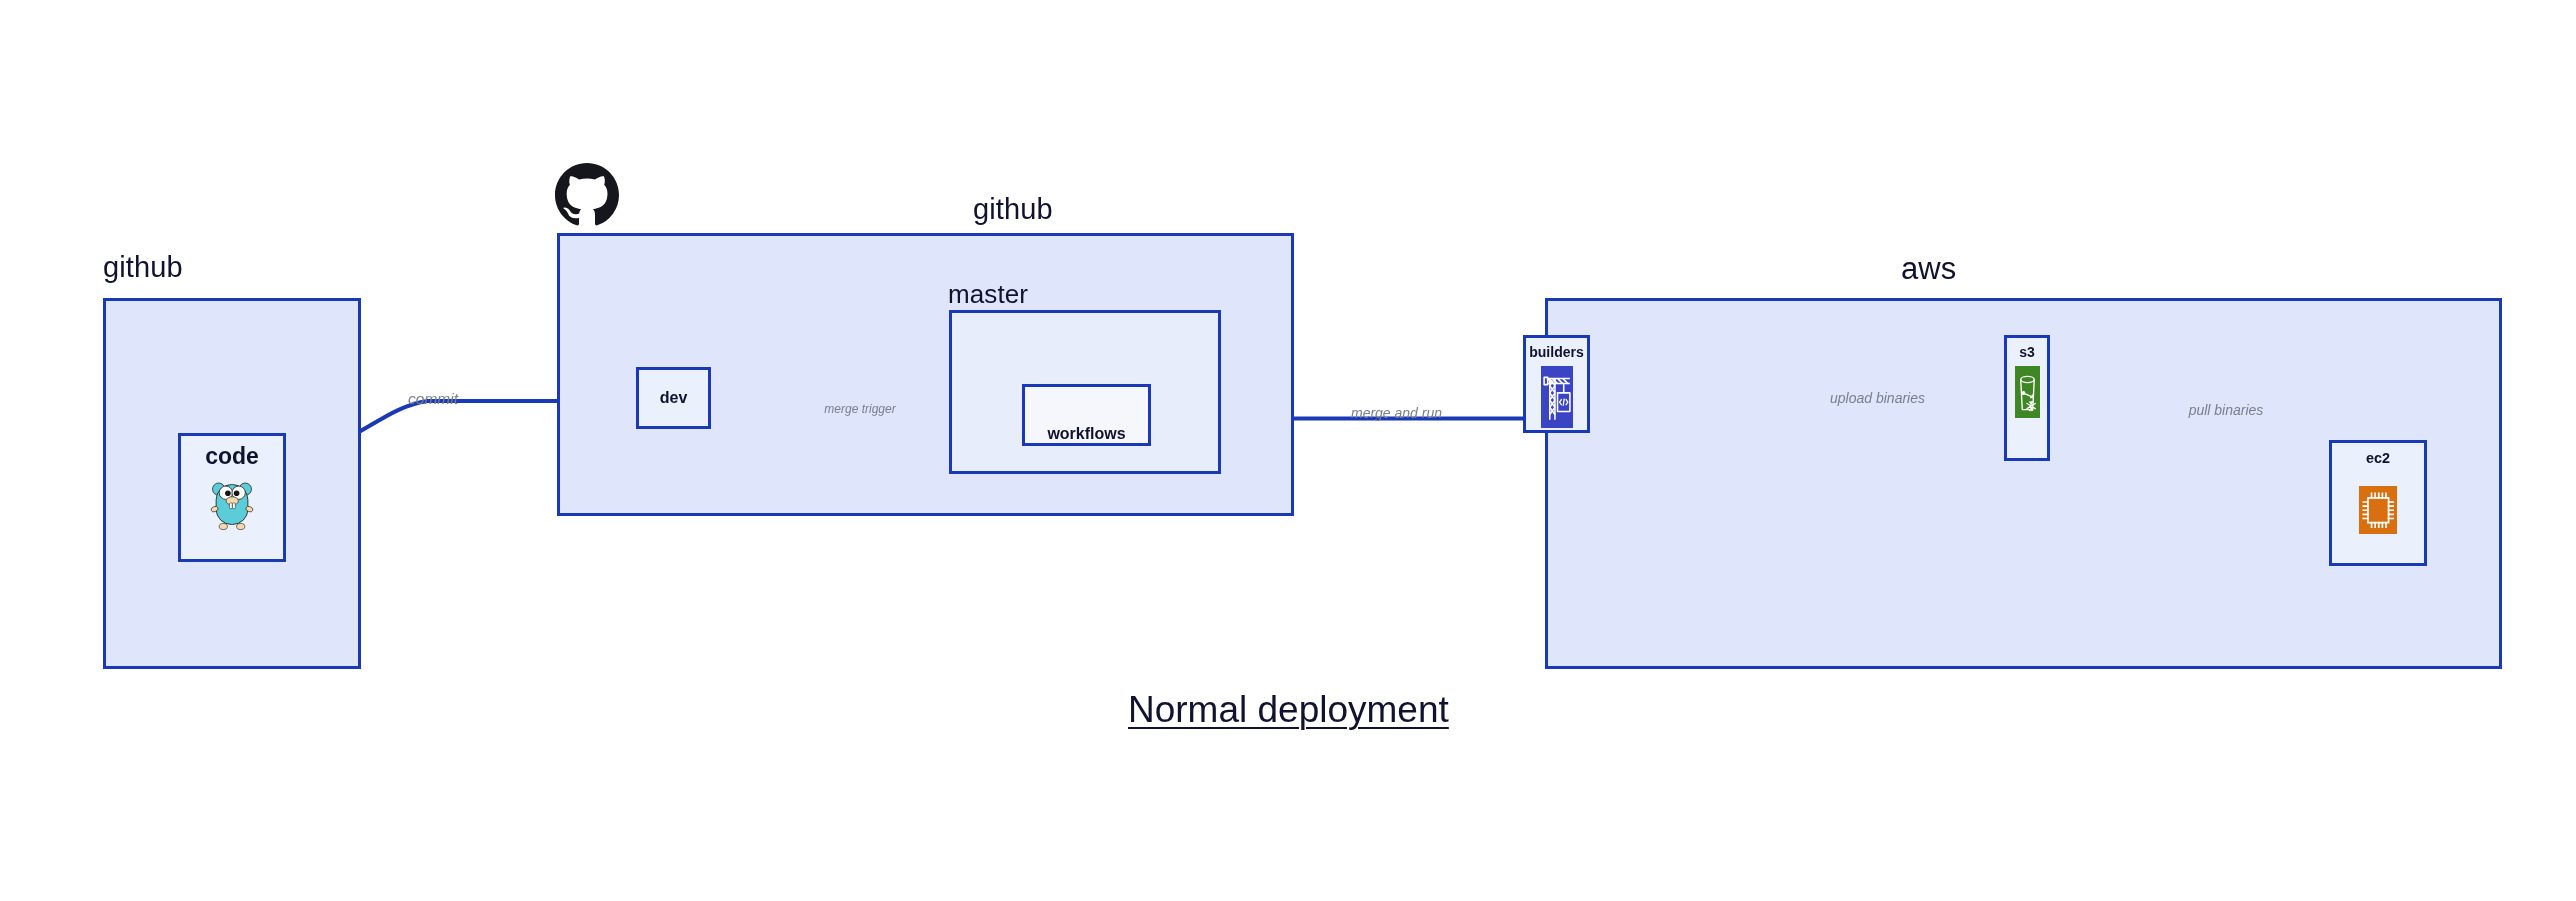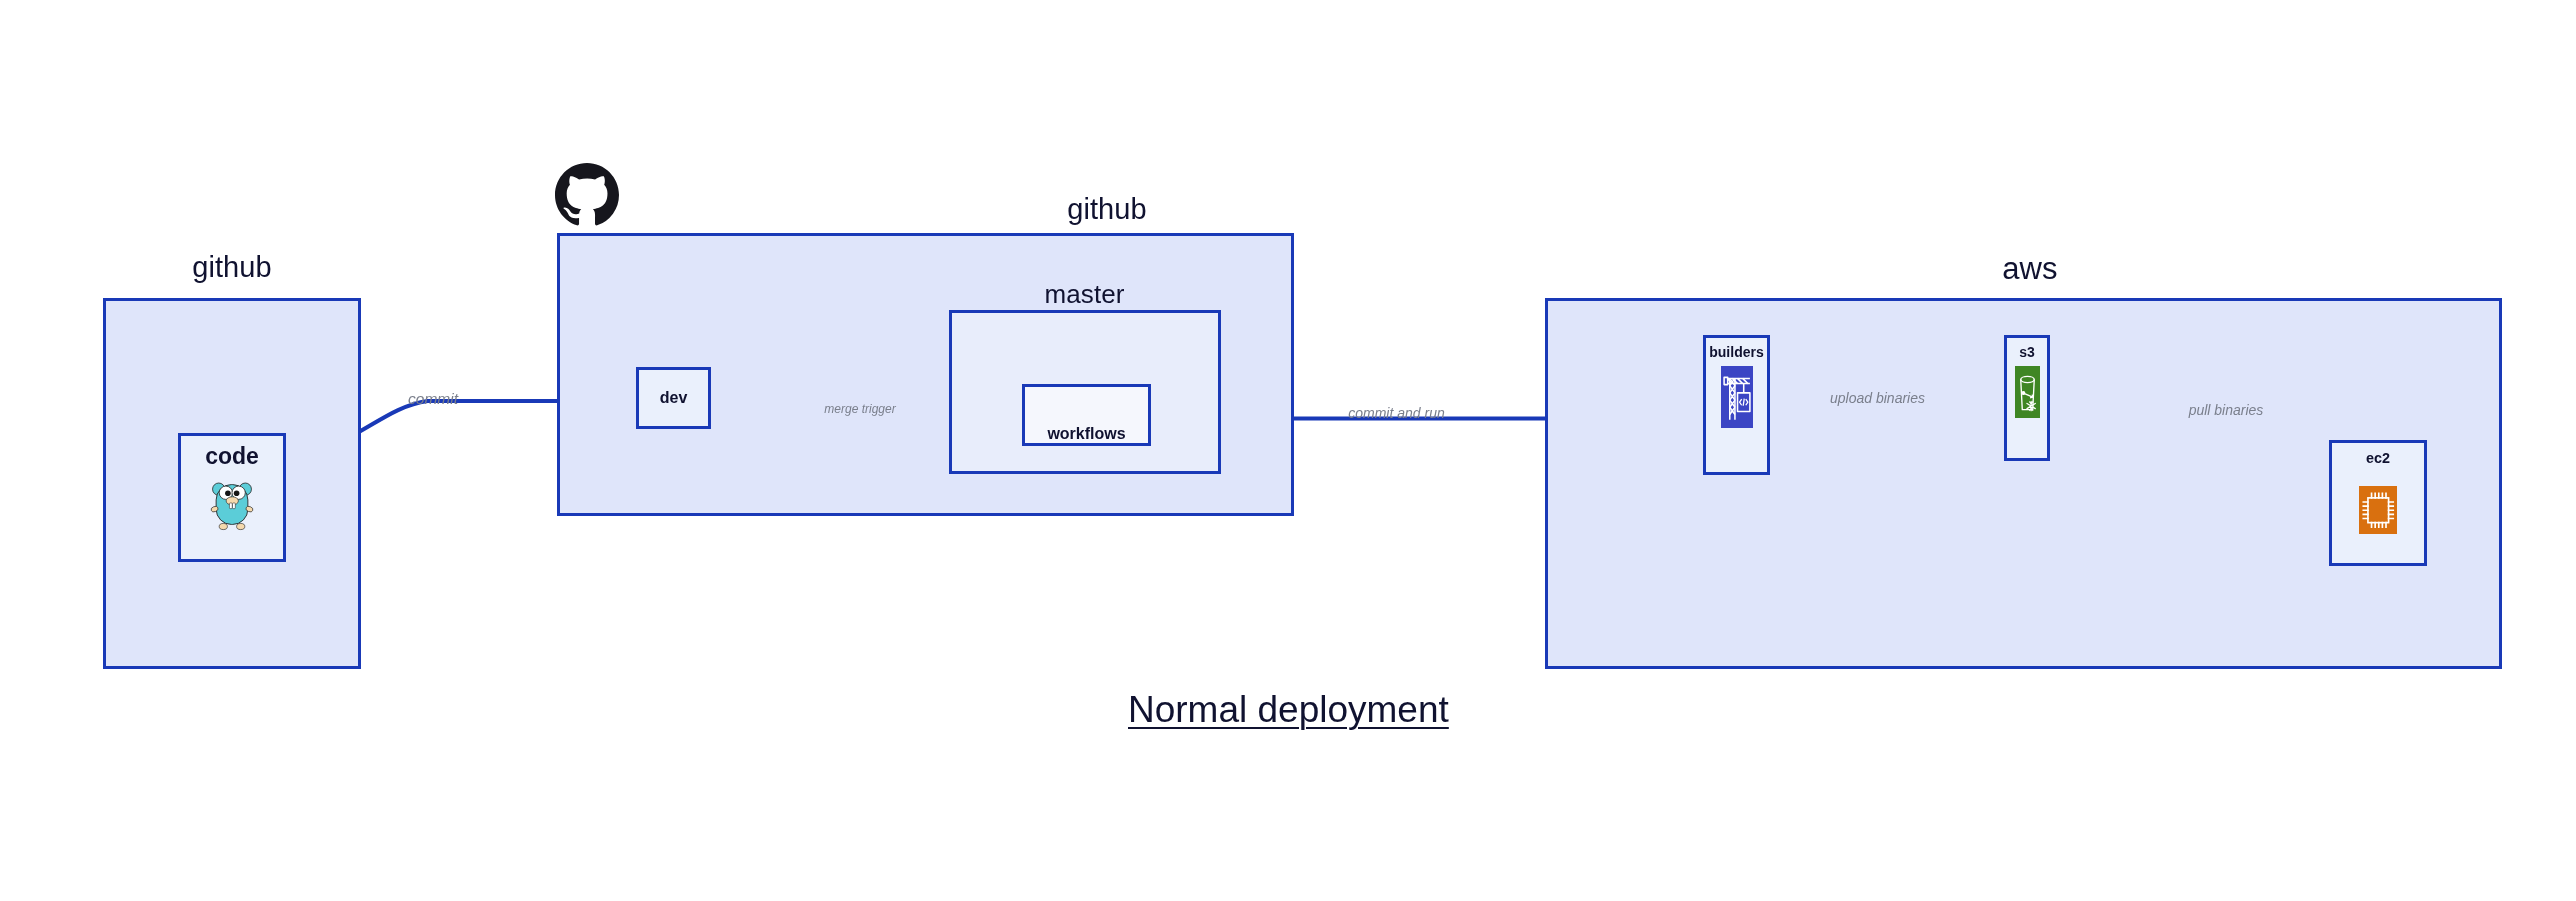--- a/index.html
+++ b/index.html
@@ -25,21 +25,21 @@
     background: #dfe5fa;
     border: 3.6px solid #1939b7;
     box-sizing: border-box;
   }
   .group.light {
     background: #e8edfb;
   }
   
   .group-caption {
     position: absolute;
-    text-align: center;
+    text-align: left;
     color: #101230;
     font-weight: 400;
     white-space: nowrap;
     letter-spacing: 0.1px;
   }
   
   .node {
     position: absolute;
     background: #eaf0fc;
     border: 3.6px solid #1939b7;
@@ -175,26 +175,26 @@
 
   <div class="edge-label" style="left:788px; top:402px; width:144px; font-size:12px;">merge trigger</div>
 
   <div class="group-caption" style="left:948px; top:279px; width:273px; font-size:26px;">master</div>
   <div class="group light" style="left:949px; top:310px; width:272px; height:164px;"></div>
 
   <div class="node white" style="left:1022px; top:384px; width:129px; height:62px; justify-content:flex-end;">
     <div class="node-label" style="font-size:16px;">workflows</div>
   </div>
 
-  <div class="edge-label" style="left:1319px; top:405px; width:155px; font-size:14px;">commit and run</div>
+  <div class="edge-label" style="left:1319px; top:405px; width:155px; font-size:14px;">merge and run</div>
 
   <div class="group-caption" style="left:1901px; top:251px; width:258px; font-size:31px;">aws</div>
   <div class="group" style="left:1545px; top:298px; width:957px; height:371px;"></div>
 
-  <div class="node" style="left:1703px; top:335px; width:67px; height:140px; padding-top:6.2px;">
+  <div class="node" style="left:1523px; top:335px; width:67px; height:98px; padding-top:6.2px;">
     <div class="node-label" style="font-size:14px;">builders</div>
     <div class="node-icon" style="margin-top:6.2px; width:32px; height:62px; background:#3b45c4;">
       <svg width="32" height="62" viewBox="0 0 62 120">
         <g fill="none" stroke="#ffffff" stroke-width="3" stroke-linejoin="round">
 
           <path d="M17 24 L17 104 M27 24 L27 104"></path>
           <path d="M17 24 L27 38 M27 24 L17 38
                    M17 38 L27 52 M27 38 L17 52
                    M17 52 L27 66 M27 52 L17 66
                    M17 66 L27 80 M27 66 L17 80

